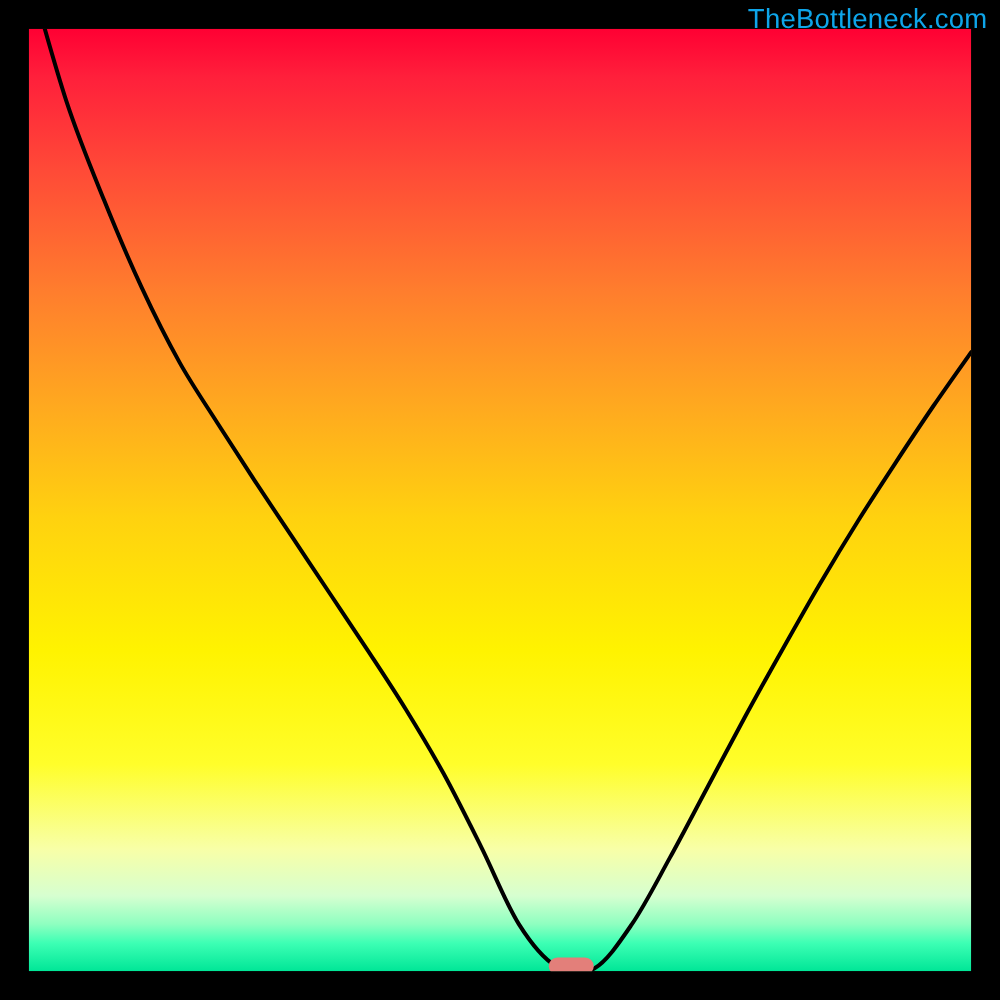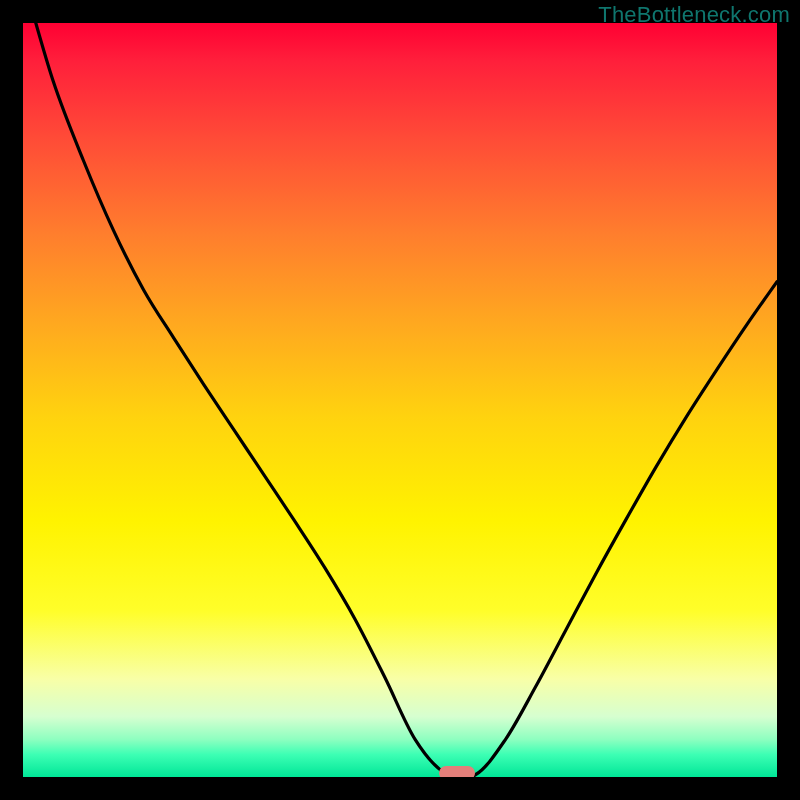--- a/index.html
+++ b/index.html
@@ -50,21 +50,21 @@
     width: 100%;
     height: 100%;
   }
   .watermark {
     position: absolute;
     top: 2px;
     right: 10px;
     font-family: Arial, Helvetica, sans-serif;
     font-size: 22px;
     font-weight: 400;
-    color: #0f766e;
+    color: #0ea5e9;
     letter-spacing: 0.2px;
     user-select: none;
   }
   .marker {
     position: absolute;
     width: 36px;
     height: 14px;
     border-radius: 8px;
     background: #e37f7a;
     transform: translate(-50%, -50%);

